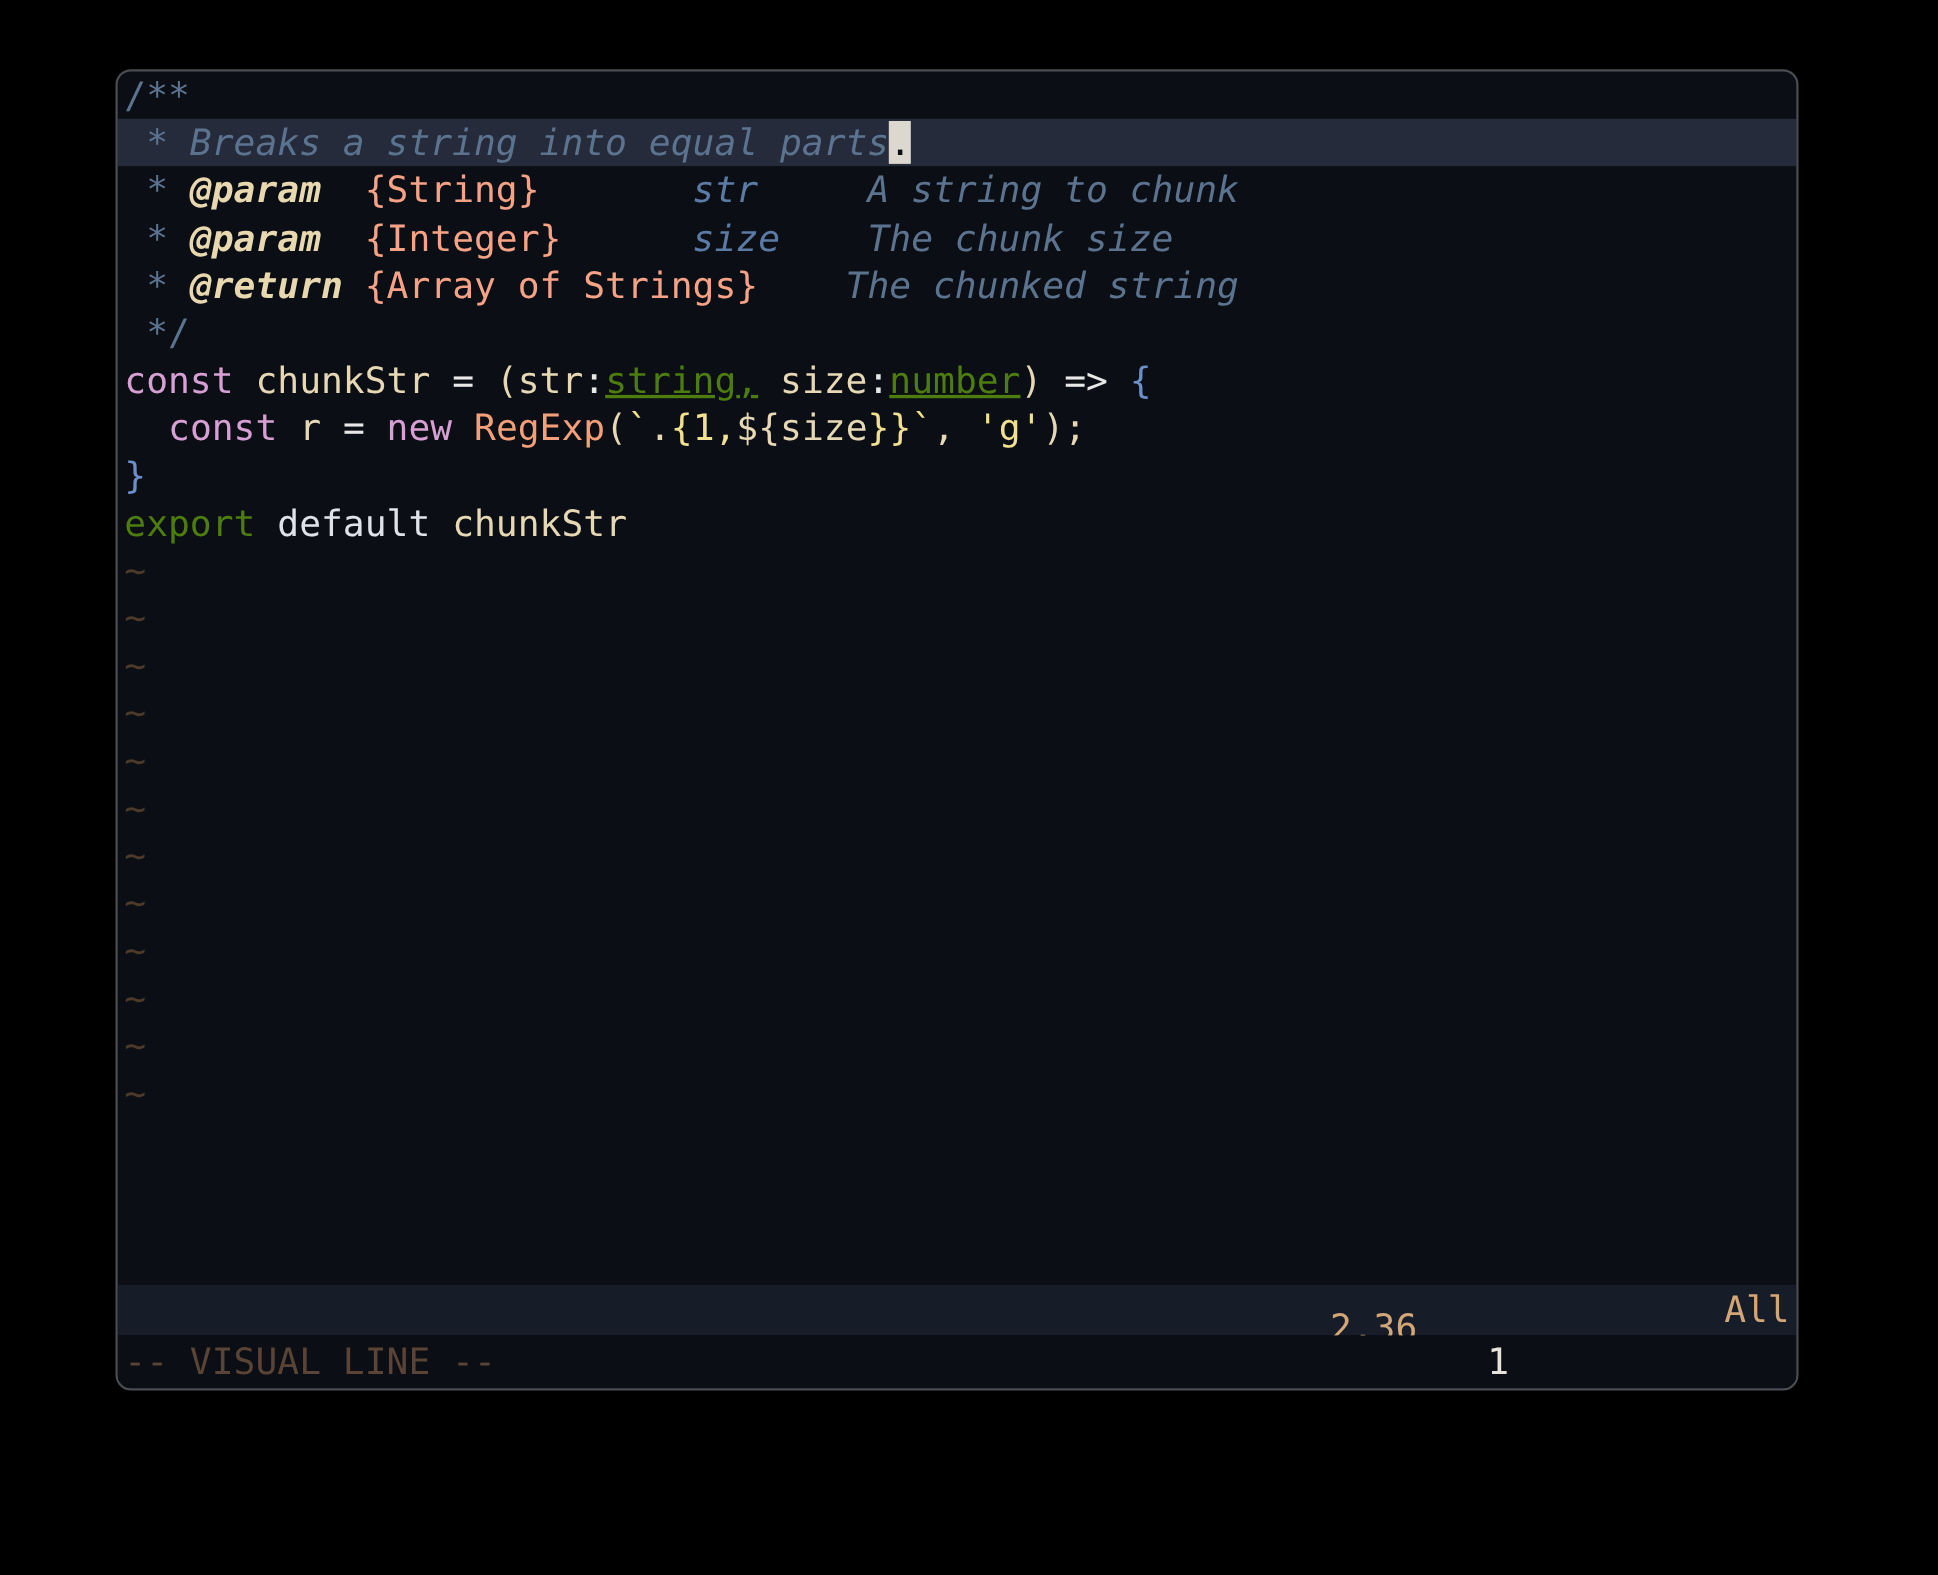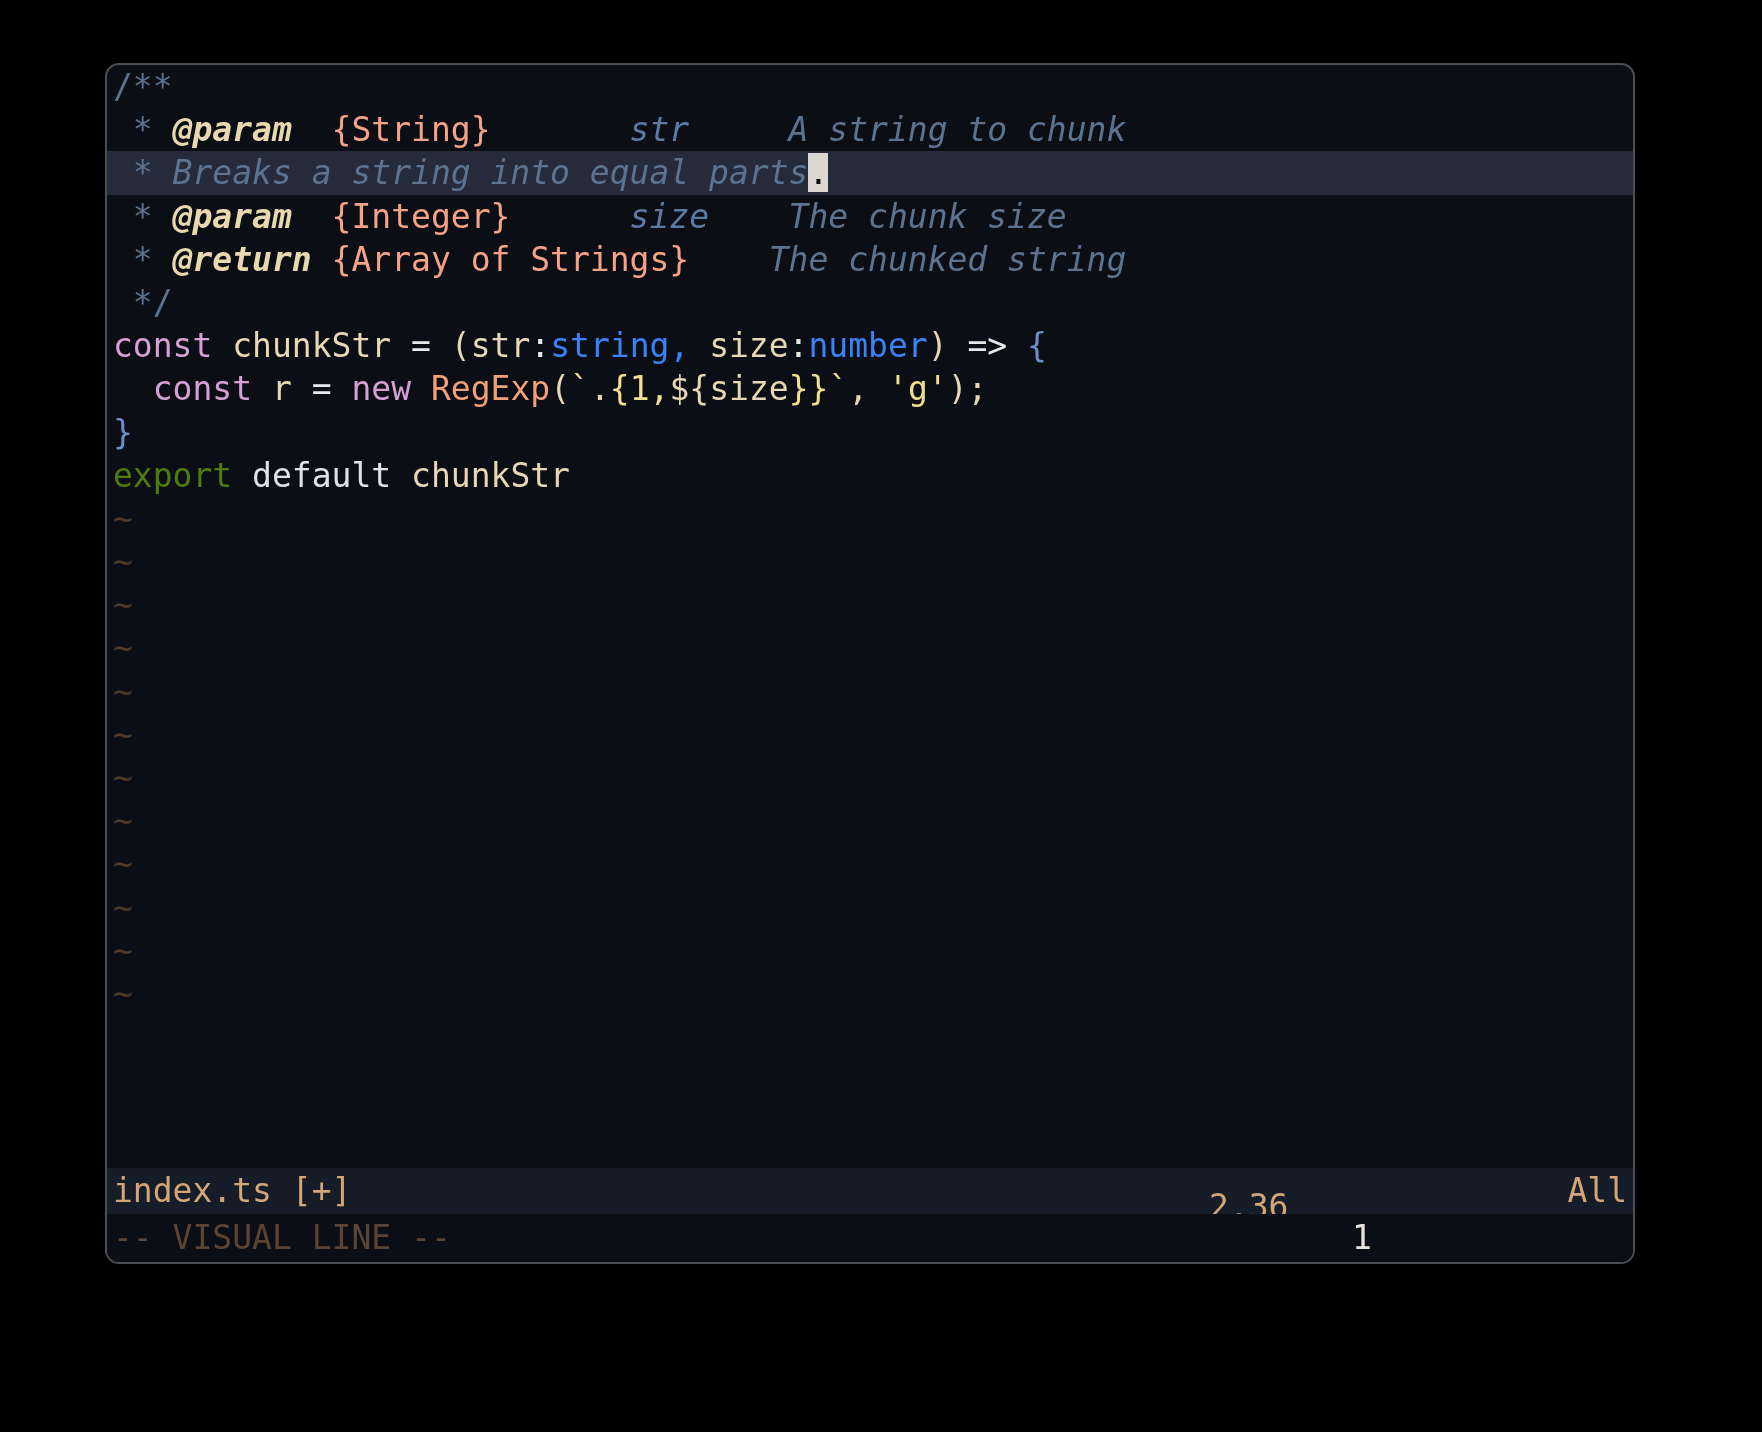--- a/index.html
+++ b/index.html
@@ -75,21 +75,21 @@
   
   .c-comment   { color: #5c7390; font-style: italic; }
   .c-commentpl { color: #5c7390; }
   .c-doctag    { color: #e8d8b0; font-style: italic; font-weight: bold; }
   .c-doctype   { color: #f5a286; }
   .c-docname   { color: #5b7ba5; font-style: italic; }
   .c-docdesc   { color: #5c7390; font-style: italic; }
   .c-keyword   { color: #d7a0d4; }
   .c-ident     { color: #e6d8b5; }
   .c-punct     { color: #e8e8e8; }
-  .c-type      { color: #3b82f6; }
+  .c-type      { color: #4d7c0f; text-decoration: underline; }
   .c-fn        { color: #f2a07a; }
   .c-string    { color: #f0e090; }
   .c-strinner  { color: #e6d8b5; }
   .c-plain     { color: #dfe2e8; }
   .c-brace     { color: #6c8fc9; }
   .c-export    { color: #4d7c0f; }
   .c-method    { color: #d7a0d4; font-style: italic; }
 
   
   .cursor-blk {
@@ -152,22 +152,22 @@
 </head>
 <body>
 
 <div id="root">
 
   <div class="term-window">
     <div class="term-inner">
 
       <div class="buffer" id="buffer">
           <div class="line"><span class="c-commentpl">/**</span></div>
+          <div class="line sel"><span class="c-commentpl"> * </span><span class="c-comment">Breaks a string into equal parts</span><span class="cursor-blk">.</span></div>
           <div class="line"><span class="c-commentpl"> * </span><span class="c-doctag">@param</span><span class="c-commentpl">  </span><span class="c-doctype">{String}</span><span class="c-commentpl">       </span><span class="c-docname">str</span><span class="c-commentpl">     </span><span class="c-docdesc">A string to chunk</span></div>
-          <div class="line sel"><span class="c-commentpl"> * </span><span class="c-comment">Breaks a string into equal parts</span><span class="cursor-blk">.</span></div>
           <div class="line"><span class="c-commentpl"> * </span><span class="c-doctag">@param</span><span class="c-commentpl">  </span><span class="c-doctype">{Integer}</span><span class="c-commentpl">      </span><span class="c-docname">size</span><span class="c-commentpl">    </span><span class="c-docdesc">The chunk size</span></div>
           <div class="line"><span class="c-commentpl"> * </span><span class="c-doctag">@return</span><span class="c-commentpl"> </span><span class="c-doctype">{Array of Strings}</span><span class="c-commentpl">    </span><span class="c-docdesc">The chunked string</span></div>
           <div class="line"><span class="c-commentpl"> */</span></div>
           <div class="line"><span class="c-keyword">const</span><span class="c-plain"> </span><span class="c-ident">chunkStr</span><span class="c-plain"> </span><span class="c-punct">=</span><span class="c-plain"> </span><span class="c-ident">(</span><span class="c-ident">str</span><span class="c-punct">:</span><span class="c-type">string</span><span class="c-type">,</span><span class="c-plain"> </span><span class="c-ident">size</span><span class="c-punct">:</span><span class="c-type">number</span><span class="c-ident">)</span><span class="c-plain"> </span><span class="c-punct">=&gt;</span><span class="c-plain"> </span><span class="c-brace">{</span></div>
           <div class="line"><span class="c-plain">  </span><span class="c-keyword">const</span><span class="c-plain"> </span><span class="c-ident">r</span><span class="c-plain"> </span><span class="c-punct">=</span><span class="c-plain"> </span><span class="c-keyword">new</span><span class="c-plain"> </span><span class="c-fn">RegExp</span><span class="c-ident">(</span><span class="c-string">`</span><span class="c-strinner">.</span><span class="c-string">{</span><span class="c-string">1</span><span class="c-string">,</span><span class="c-strinner">$</span><span class="c-strinner">{</span><span class="c-strinner">size</span><span class="c-string">}</span><span class="c-string">}</span><span class="c-string">`</span><span class="c-ident">,</span><span class="c-plain"> </span><span class="c-string">'g'</span><span class="c-ident">)</span><span class="c-ident">;</span></div>
           <div class="line"><span class="c-brace">}</span></div>
           <div class="line"><span class="c-export">export</span><span class="c-plain"> </span><span class="c-plain">default</span><span class="c-plain"> </span><span class="c-ident">chunkStr</span></div>
           <div class="tilde-line">~</div>
           <div class="tilde-line">~</div>
           <div class="tilde-line">~</div>
@@ -176,21 +176,20 @@
           <div class="tilde-line">~</div>
           <div class="tilde-line">~</div>
           <div class="tilde-line">~</div>
           <div class="tilde-line">~</div>
           <div class="tilde-line">~</div>
           <div class="tilde-line">~</div>
           <div class="tilde-line">~</div>
         </div>
 
       <div class="statusline">
-        <span class="st-file">index.ts [+]</span>
         <span class="st-pos">2,36</span>
         <span class="st-pct">All</span>
       </div>
 
       <div class="cmdline">
         <span class="cm-mode">-- VISUAL LINE --</span>
         <span class="cm-count">1</span>
       </div>
 
     </div>

